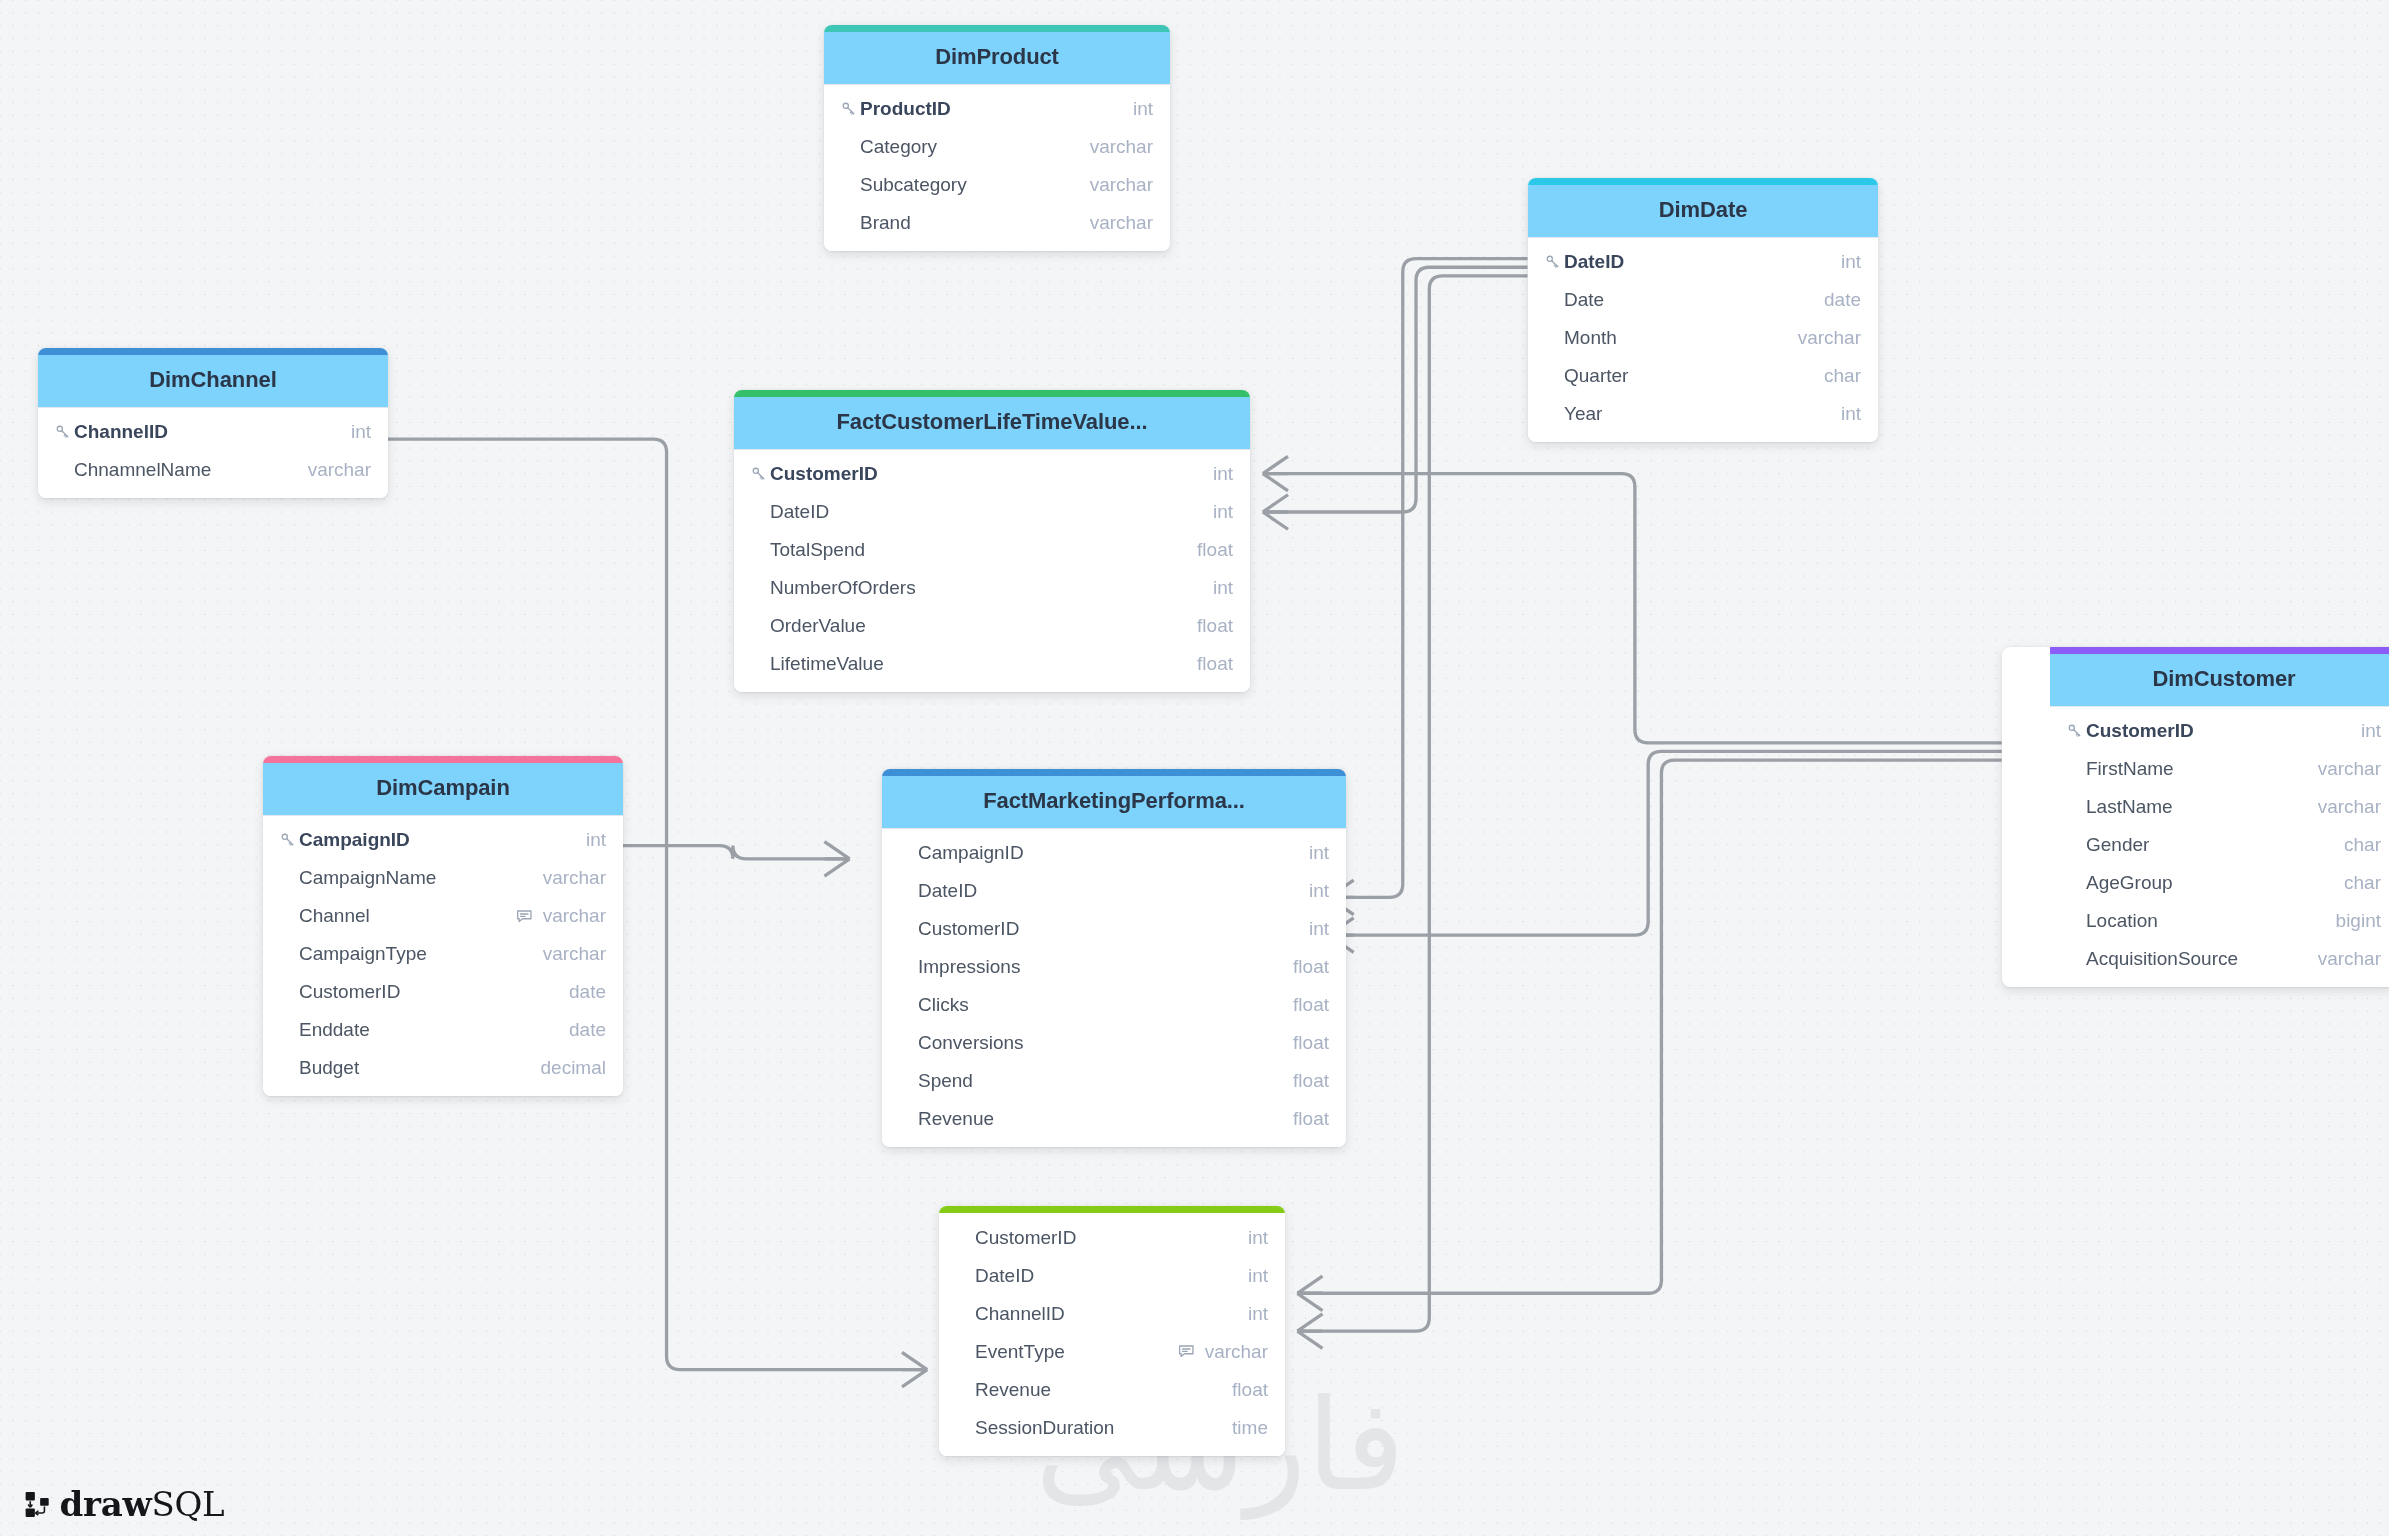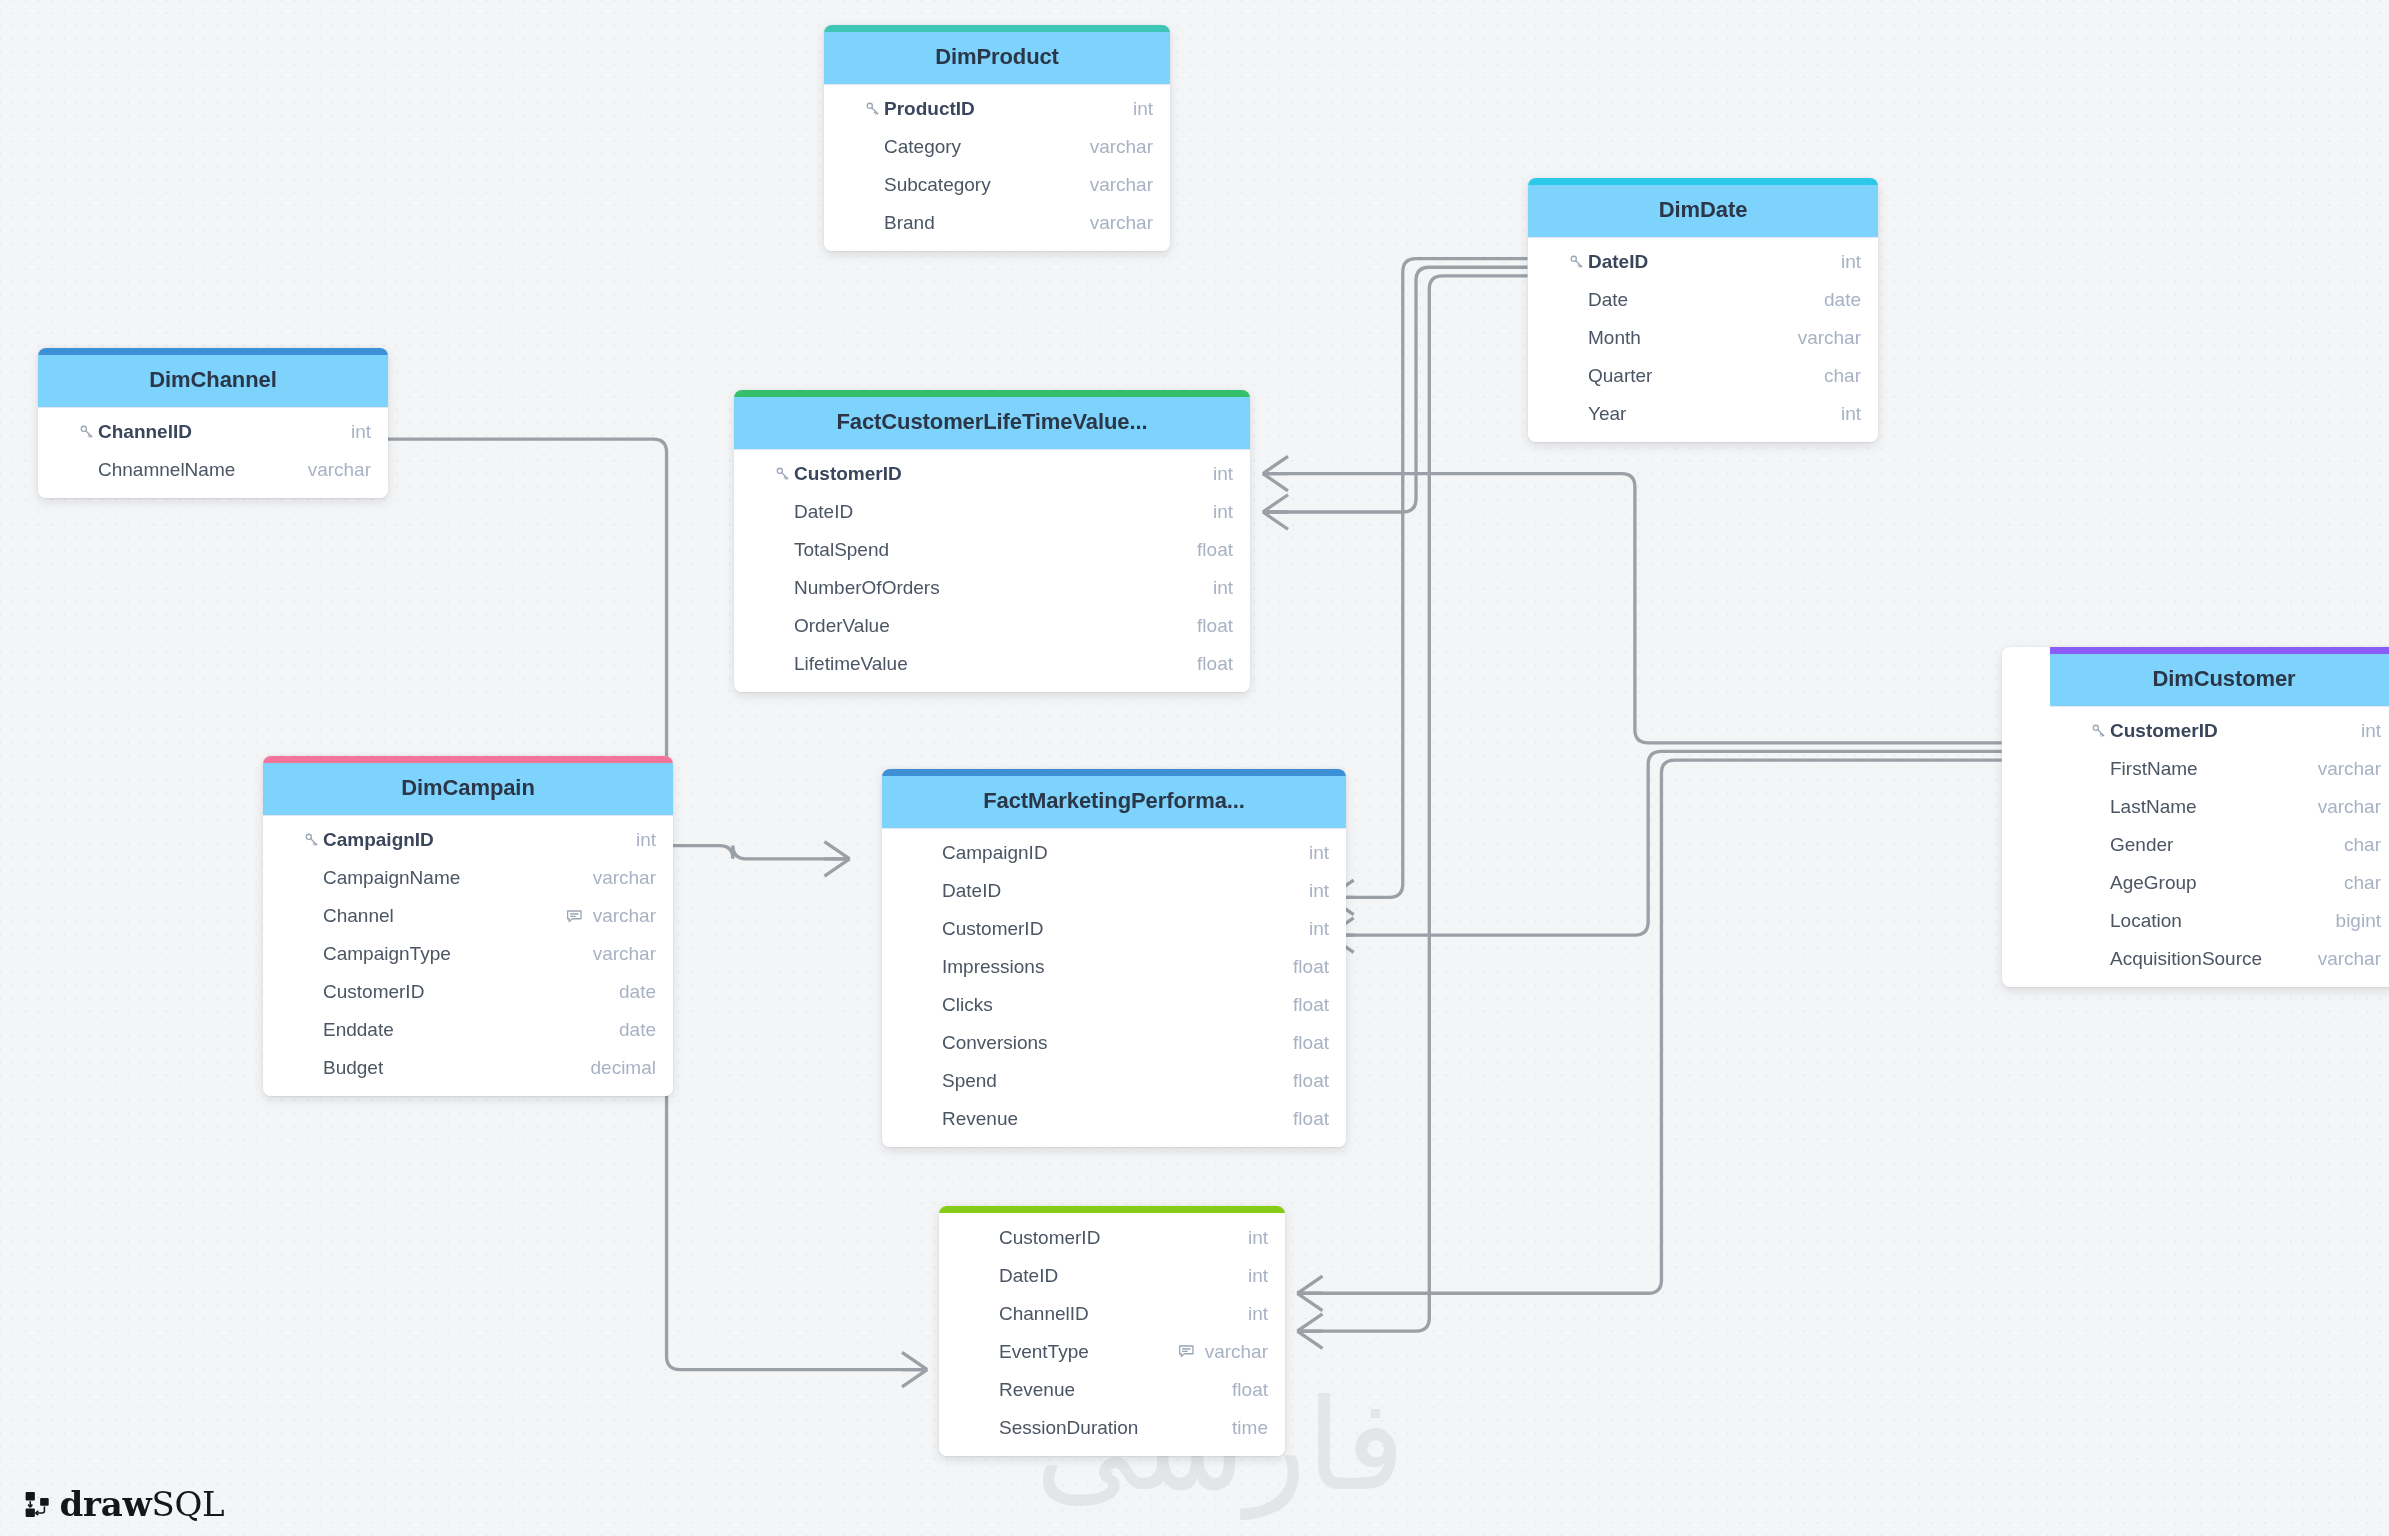--- a/index.html
+++ b/index.html
@@ -71,21 +71,20 @@
     white-space: nowrap;
     overflow: hidden;
   }
   .card-body { padding: 5.3px 0 9.3px; background: #fff; }
   .field-row {
     display: flex;
     align-items: center;
     height: 38px;
     padding: 0 17px 0 16px;
     box-sizing: border-box;
-    margin-left: 24px;
   }
   .key-slot {
     width: 20px;
     flex: 0 0 20px;
     display: flex;
     align-items: center;
   }
   .field-name {
     flex: 1 1 auto;
     font-size: 19px;
@@ -404,21 +403,21 @@
           </div>
           <div class="field-row">
             <span class="key-slot"></span>
             <span class="field-name">AcquisitionSource</span>
             <span class="field-meta">
               <span class="field-type">varchar</span>
             </span>
           </div>
         </div>
       </div>
-      <div class="table-card" style="left: 263px; top: 756px; width: 410px;">
+      <div class="table-card" style="left: 263px; top: 756px; width: 360px;">
         <div class="accent-bar" style="background: rgb(244, 115, 154);"></div>
         <div class="card-title">DimCampain</div>
         <div class="card-body">
           <div class="field-row pk">
             <span class="key-slot icon-key">
               <svg width="17" height="17" viewBox="0 0 24 24" fill="none" stroke="#9aa5b5" stroke-width="1.8" stroke-linecap="round" stroke-linejoin="round">
                 <circle cx="8.2" cy="8.2" r="3.6"></circle>
                 <path d="M10.9 10.9 L19.5 19.5"></path>
                 <path d="M16.3 16.3 L14.4 18.2"></path>
                 <path d="M18.2 18.2 L16.5 19.9"></path>

